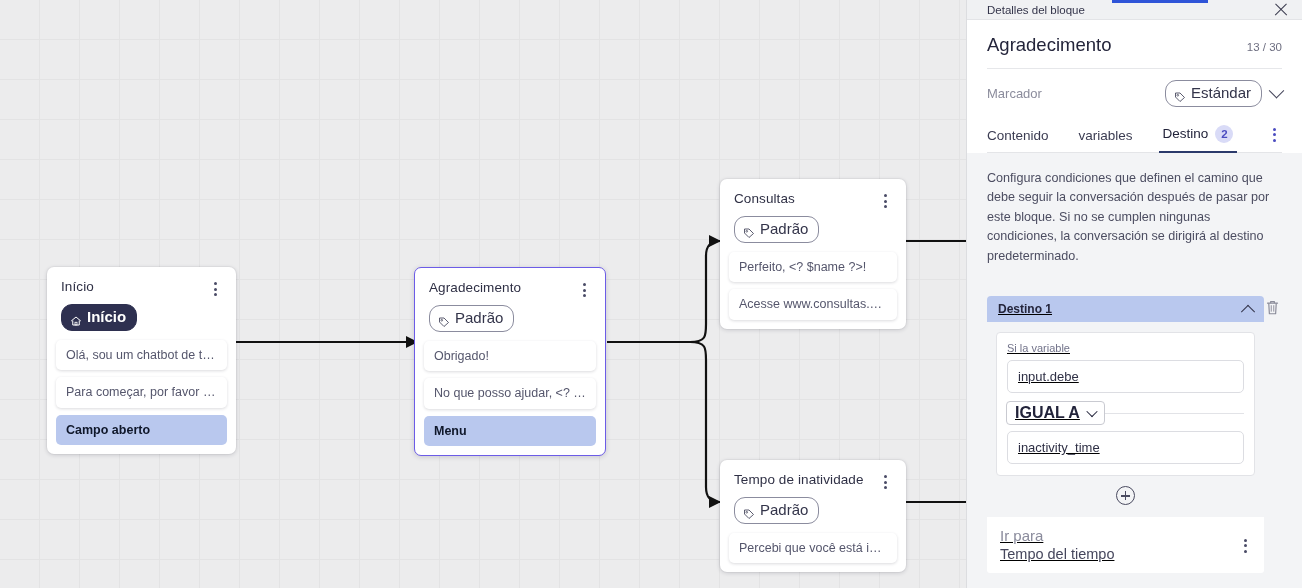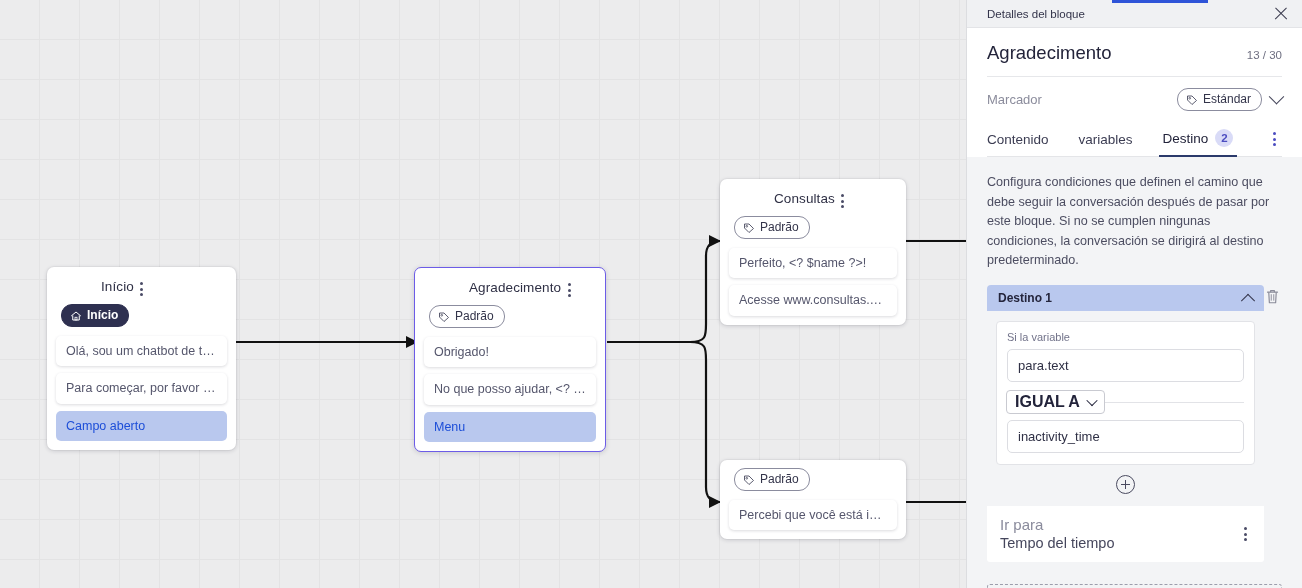--- a/index.html
+++ b/index.html
@@ -33,62 +33,61 @@
     background: #ffffff;
     border-radius: 7px;
     box-shadow: 0 1px 4px rgba(40,40,60,.18), 0 0 0 1px rgba(0,0,0,.03);
     padding: 0 0 9px 0;
   }
   .node.selected {
     border: 1.6px solid #6c5ce7;
     box-shadow: 0 1px 5px rgba(40,40,60,.18);
   }
   .node-head {
-    display: flex; align-items: flex-start; 
+    display: flex; align-items: flex-start; justify-content: space-between;
     padding: 13px 13px 0 14px;
-    margin-left: 40px;
   }
   .node-title {
     font-size: 13.5px; color: #2f3045; font-weight: 400; letter-spacing: .1px;
     line-height: 1.1;
   }
   .kebab { width: 16px; display: flex; flex-direction: column; align-items: center; gap: 2.5px; cursor: pointer; padding-top:2px; }
   .kebab i { width: 3px; height: 3px; border-radius: 50%; background: #4a4b66; display: block; }
 
   .badge-row { padding: 8px 14px 9px 14px; }
   .badge {
-    display: inline-flex; align-items: center; gap: 5px;
-    font-size: 12px; padding: 3px 10px 3px 8px;
+    display: inline-flex; align-items: flex-end; gap: 5px;
+    font-size: 15px; padding: 3px 10px 3px 8px;
     border-radius: 11px; line-height: 1.25;
   }
   .badge.default { border: 1px solid #8b8c9e; color: #33344a; background: #fff; }
   .badge.start { background: #2e3050; color: #ffffff; border: 1px solid #2e3050; font-weight: 700; }
   .badge svg { display: block; }
 
   .chips { padding: 0 9px; display: flex; flex-direction: column; gap: 7px; }
   .chip {
     font-size: 12.5px; color: #55566c;
     background: #ffffff; border-radius: 5px;
     padding: 8px 10px; line-height: 1.15;
     box-shadow: 0 1px 3px rgba(40,40,60,.17);
     white-space: nowrap; overflow: hidden; text-overflow: ellipsis;
   }
   .chip.highlight {
-    background: #b9c8ee; color: #1d4ed8; font-weight: 400; box-shadow: none;
+    background: #b9c8ee; color: #0f172a; font-weight: 700; box-shadow: none;
   }
 
   
   #panel {
     position: absolute; right: 0; top: 0; width: 336px; height: 588px;
     background: #f3f4f6; border-left: 1px solid #dcdde0;
     display: flex; flex-direction: column;
   }
   #top-progress { position: absolute; left: 145px; top: 0; width: 96px; height: 3px; background: #2f54d8; }
   .panel-topbar {
-    height: 28px; background: #f0f1f3; border-bottom: 1px solid #e3e4e7;
+    height: 20px; background: #f0f1f3; border-bottom: 1px solid #e3e4e7;
     display: flex; align-items: center; justify-content: space-between;
     padding: 0 12px 0 20px;
   }
   .panel-topbar .t { font-size: 11.5px; color: #33344a; }
   .close-x { width: 18px; height: 18px; position: relative; cursor: pointer; }
   .close-x:before, .close-x:after {
     content: ""; position: absolute; left: 1px; top: 8.5px; width: 16px; height: 1.4px; background: #3a3b4e;
   }
   .close-x:before { transform: rotate(45deg); }
   .close-x:after { transform: rotate(-45deg); }
@@ -115,21 +114,21 @@
   .tab-badge {
     background: #d9dbf7; color: #4b4cc0; font-size: 11.5px; font-weight: 700;
     border-radius: 50%; width: 18px; height: 18px; display: flex; align-items: center; justify-content: center;
   }
   .tabs-kebab { margin-left: auto; padding-bottom: 10px; }
   .tabs-kebab i { background: #4b4cc0; }
 
   .panel-scroll { flex: 1; overflow: hidden; padding: 0 20px; }
   .desc { font-size: 12.6px; color: #4c4d61; line-height: 1.55; padding: 16px 0 14px 0; }
 
-  .dest-card { margin-top: 0; position: relative; }
+  .dest-card { margin-top: 16px; position: relative; text-decoration: underline; }
   .dest-head {
     background: #b9c8ee; border-radius: 4px 4px 0 0;
     height: 26px; display: flex; align-items: center; justify-content: space-between;
     padding: 0 11px; width: 277px;
   }
   .dest-head .label { font-size: 12px; color: #24253c; font-weight: 700; }
   .chev-up { width: 10px; height: 10px; border-left: 1.7px solid #33344a; border-top: 1.7px solid #33344a; transform: rotate(45deg) translate(2px,2px); }
   .trash { position: absolute; right: 2px; top: 3px; cursor: pointer; }
 
   .dest-body { background: #f3f4f6; width: 277px; padding: 10px 9px 8px 9px; }
@@ -267,20 +266,28 @@
           <span>Padrão</span>
         </span>
       </div>
       <div class="chips">
         <div class="chip">Perfeito, &lt;? $name ?&gt;!</div>
         <div class="chip">Acesse www.consultas.com par...</div>
       </div>
     </div>
 
     <div class="node" style="left:720px; top:460px; width:186px;">
+      <div class="node-head">
+        <div class="node-title">Tempo de inatividade</div>
+        <div class="kebab">
+            <i></i>
+            <i></i>
+            <i></i>
+          </div>
+      </div>
       <div class="badge-row">
         <span class="badge default">
           <svg width="12" height="12" viewBox="0 0 24 24">
             <path d="M3 4 L12 4 L21 13 L12 21 L3 12 Z" fill="none" stroke="#4a4b60" stroke-width="1.8" stroke-linejoin="round"></path>
             <circle cx="7.5" cy="8.5" r="1.7" fill="none" stroke="#4a4b60" stroke-width="1.6"></circle>
           </svg>
           <span>Padrão</span>
         </span>
       </div>
       <div class="chips">
@@ -351,21 +358,21 @@
             <path d="M4 6 H20" stroke="#8b8c9a" stroke-width="1.9" fill="none" stroke-linecap="round"></path>
             <path d="M9 6 V3.5 H15 V6" stroke="#8b8c9a" stroke-width="1.9" fill="none" stroke-linejoin="round"></path>
             <path d="M6 6 L7 23 H17 L18 6" stroke="#8b8c9a" stroke-width="1.9" fill="none" stroke-linejoin="round"></path>
             <path d="M10 10 V19 M14 10 V19" stroke="#8b8c9a" stroke-width="1.5" fill="none" stroke-linecap="round"></path>
           </svg>
         </span>
 
         <div class="dest-body">
           <div class="cond-box">
             <div class="cond-label">Si la variable</div>
-            <div class="field">para.text</div>
+            <div class="field">input.debe</div>
             <div class="op-row">
               <span class="op-select">
                 <span>IGUAL A</span>
                 <span class="chev-sm"></span>
               </span>
             </div>
             <div class="field">inactivity_time</div>
           </div>
           <div class="add-cond">
             <span class="plus-circle"></span>

